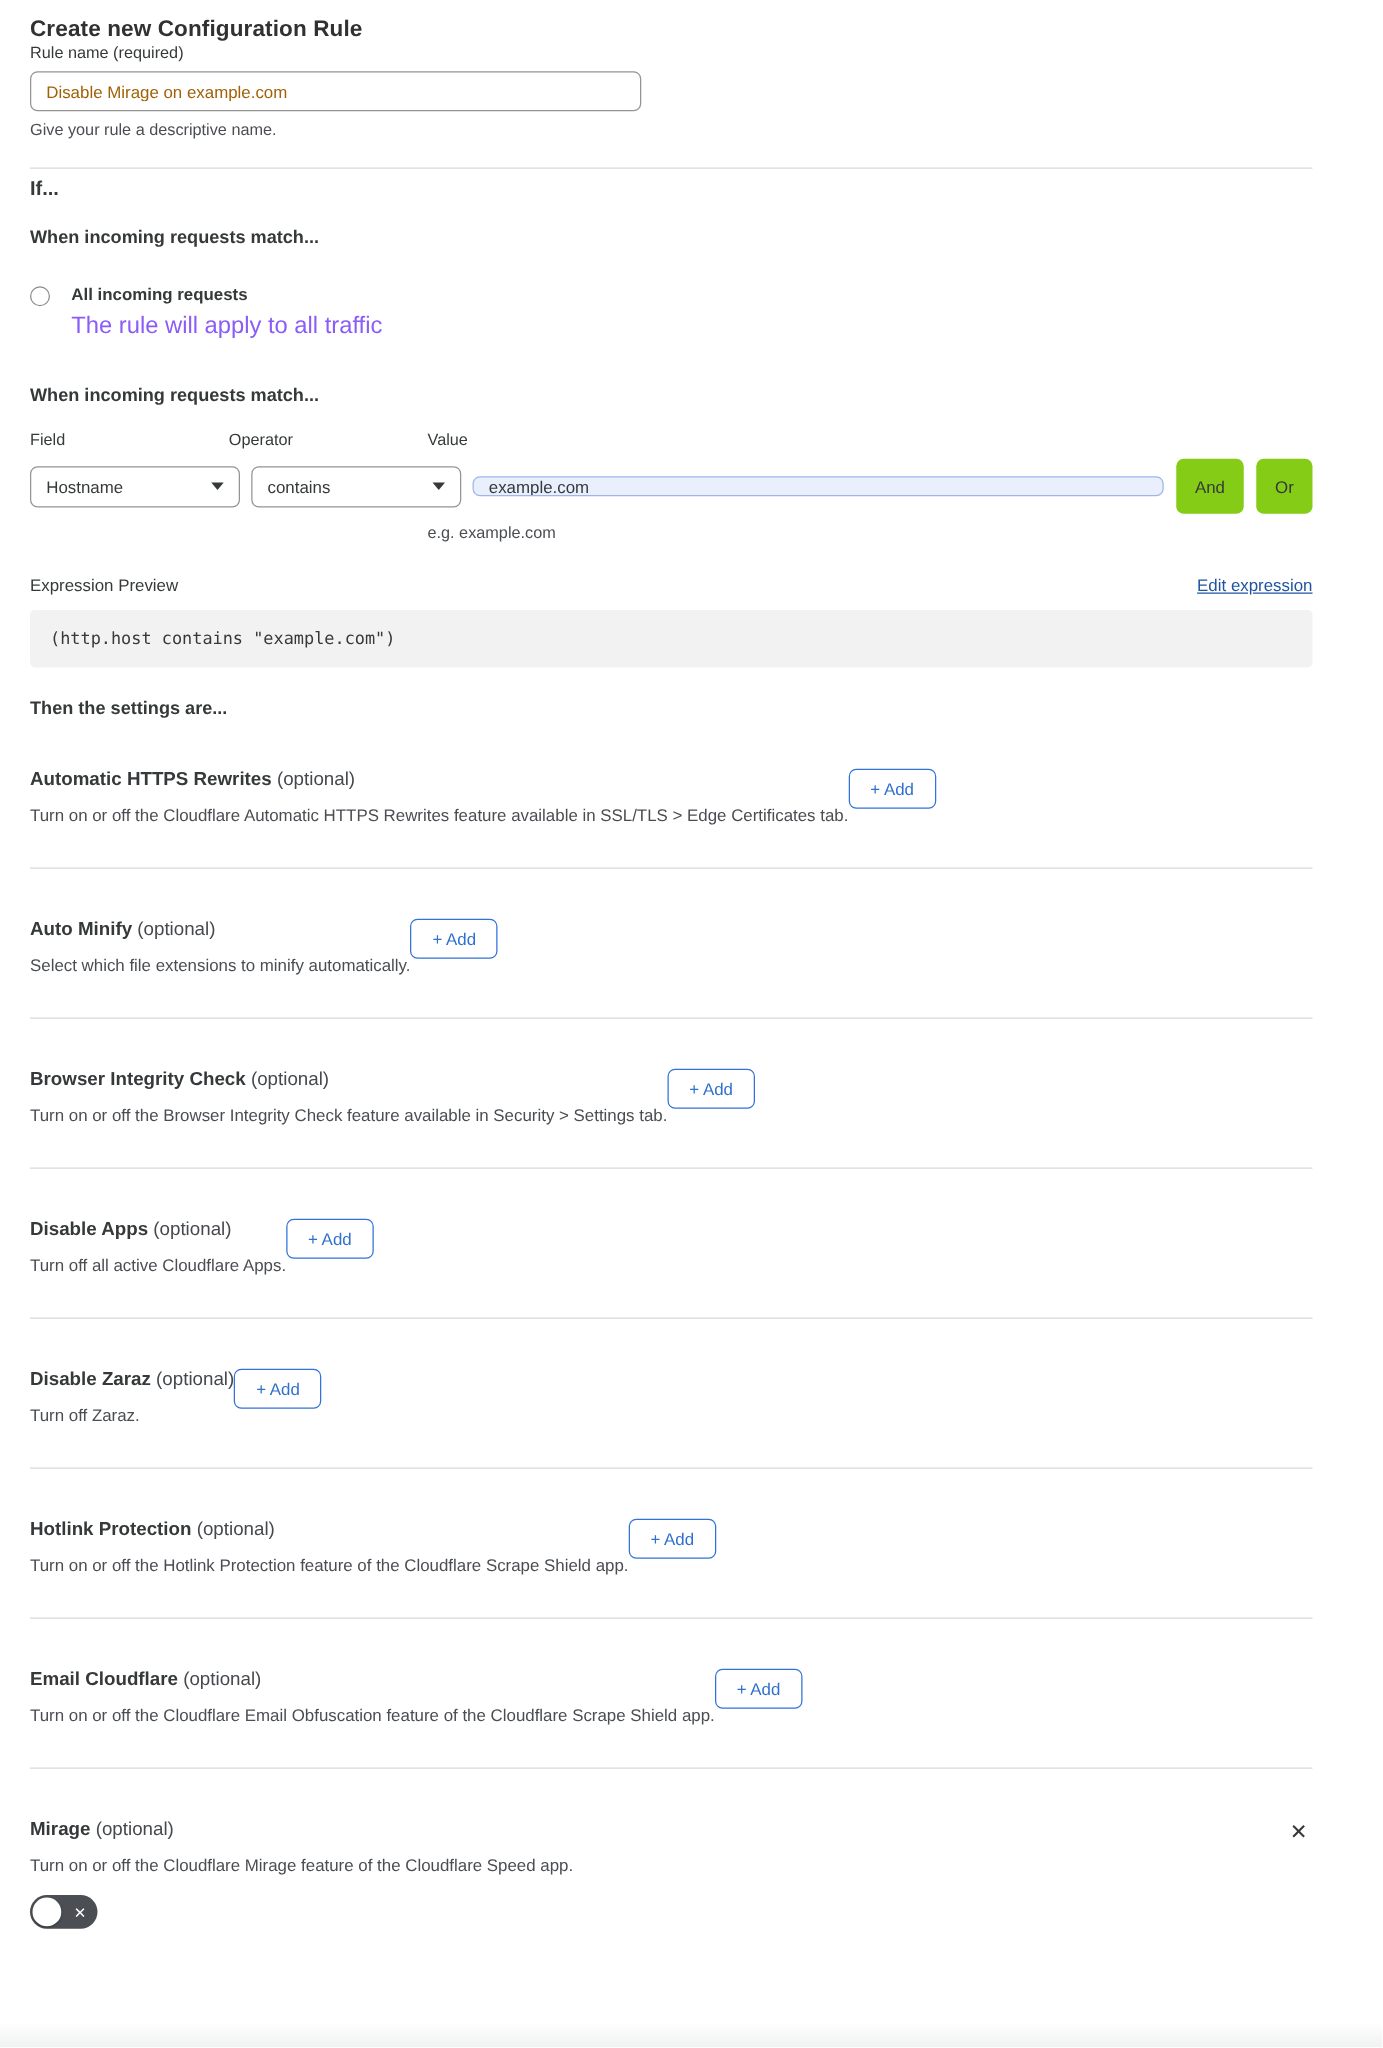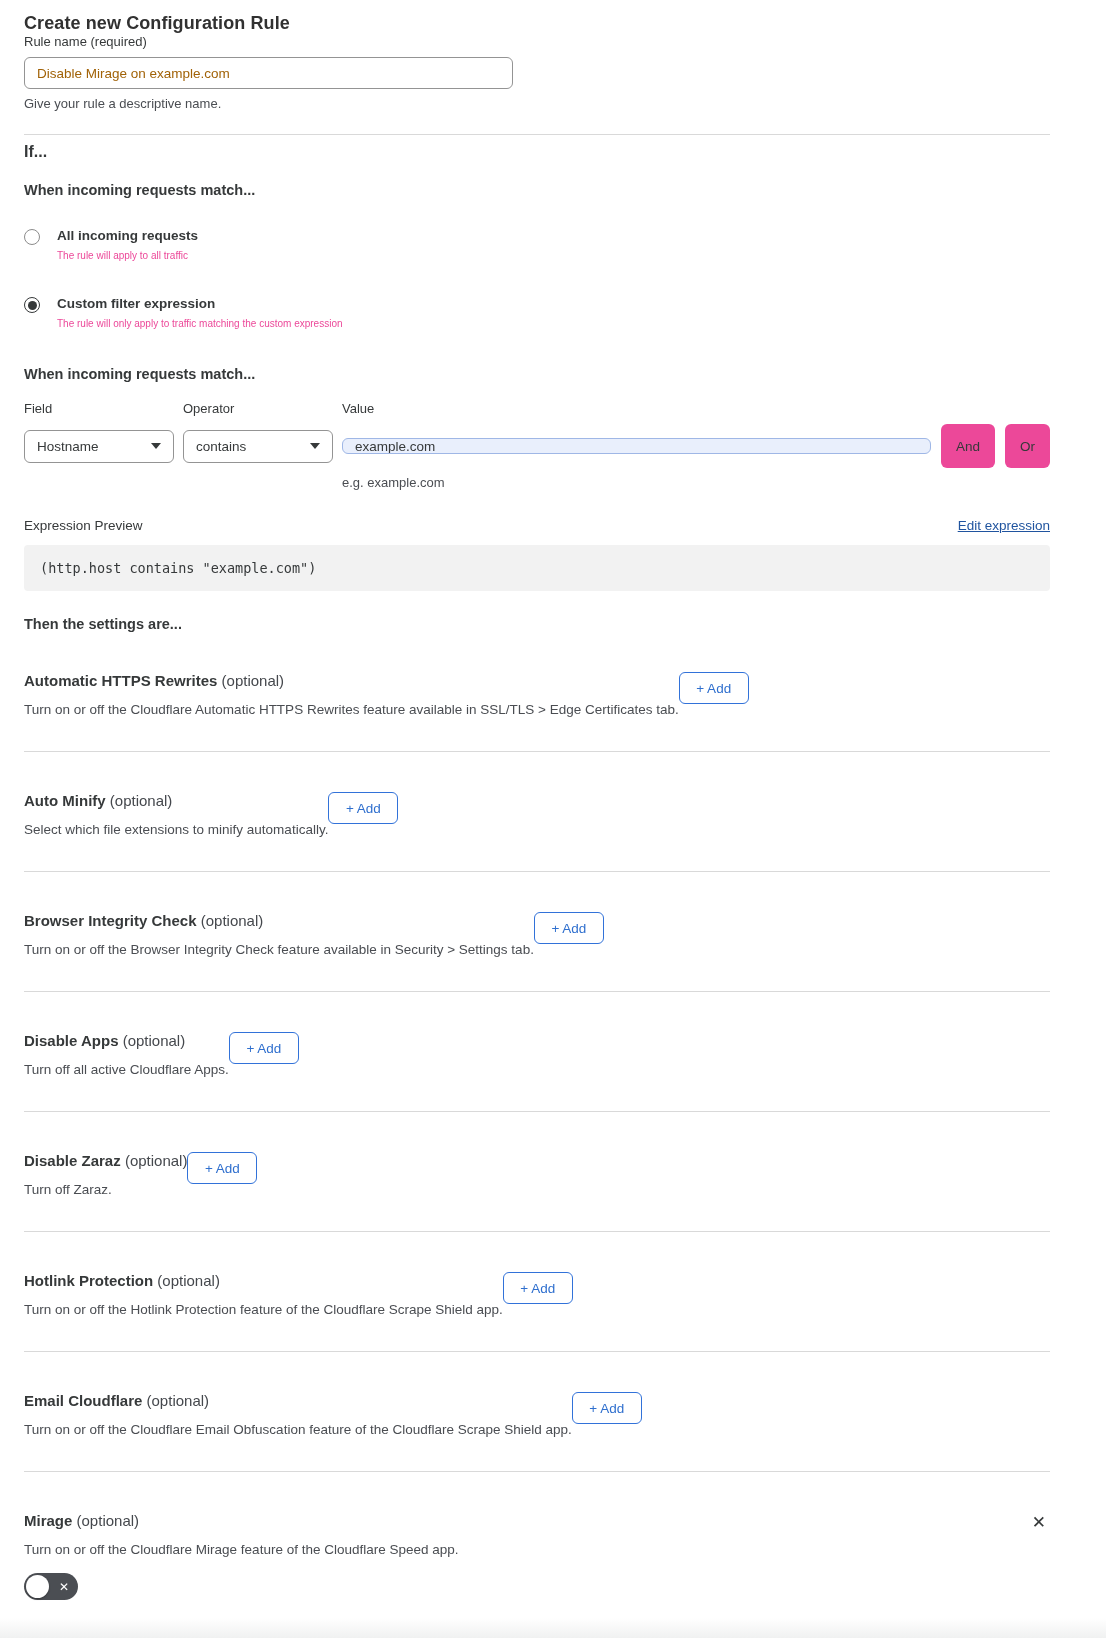--- a/index.html
+++ b/index.html
@@ -35,40 +35,40 @@
     width:16px; height:16px; border-radius:50%; border:1.5px solid #8c8c8c;
     margin-top:1px; flex:0 0 16px; position:relative; background:#fff;
   }
   .radio-option.selected .radio-circle { border-color:#36393a; }
   .radio-option.selected .radio-circle::after {
     content:""; position:absolute; left:3px; top:3px; width:9px; height:9px;
     border-radius:50%; background:#36393a;
   }
   .radio-text { margin-left:17px; }
   .radio-label { font-size:13.5px; font-weight:bold; }
-  .radio-desc { font-size:10px; color:#ec4899; margin-top:7px; }
+  .radio-desc { font-size:19px; color:#8b5cf6; margin-top:7px; }
 
   .builder-heading { font-size:14.5px; font-weight:bold; margin-top:37px; }
   .builder-labels { display:flex; margin-top:19px; font-size:13px; color:#36393a; }
   .builder-labels .lbl-field { width:159px; }
   .builder-labels .lbl-operator { width:159px; }
   .builder-row { display:flex; margin-top:8px; align-items:center; }
   .select-box {
-    width:150px; height:33px; border:1px solid #949494; border-radius:6px; background:#fff;
+    width:168px; height:33px; border:1px solid #949494; border-radius:6px; background:#fff;
     display:flex; align-items:center; justify-content:space-between; padding:0 12px;
     font-size:13.5px; cursor:pointer; margin-right:9px;
   }
   .caret { width:0; height:0; border-left:5px solid transparent; border-right:5px solid transparent; border-top:6px solid #36393a; }
   .value-input {
     flex:1; height:16px; border:1px solid #9fb7e6; border-radius:6px;
     background:#e9effc; padding:0 12px; font-family:"Liberation Sans",sans-serif;
     font-size:13.5px; color:#36393a; outline:none; margin-right:10px;
   }
   .gray-btn {
-    height:44px; border:none; border-radius:6px; background:#ec4899; color:#36393a;
+    height:44px; border:none; border-radius:6px; background:#84cc16; color:#36393a;
     font-family:"Liberation Sans",sans-serif; font-size:13.5px; cursor:pointer; padding:0 15px;
   }
   .gray-btn + .gray-btn { margin-left:10px; }
   .eg-helper { font-size:13px; color:#4a4d52; margin-top:7px; margin-left:318px; }
 
   .preview-row { display:flex; justify-content:space-between; align-items:flex-end; margin-top:28px; }
   .preview-label { font-size:13.5px; color:#36393a; }
   .edit-link { font-size:13.5px; color:#20549f; text-decoration:underline; cursor:pointer; }
   .code-block {
     margin-top:12px; background:#f2f2f2; border-radius:4px; height:46px;
@@ -126,27 +126,20 @@
   <div class="match-heading">When incoming requests match...</div>
 
   <div class="radio-option">
     <div class="radio-circle"></div>
     <div class="radio-text">
       <div class="radio-label">All incoming requests</div>
       <div class="radio-desc">The rule will apply to all traffic</div>
     </div>
   </div>
 
-  <div class="radio-option selected">
-    <div class="radio-circle"></div>
-    <div class="radio-text">
-      <div class="radio-label">Custom filter expression</div>
-      <div class="radio-desc">The rule will only apply to traffic matching the custom expression</div>
-    </div>
-  </div>
 
   <div class="builder-heading">When incoming requests match...</div>
 
   <div class="builder-labels">
     <div class="lbl-field">Field</div>
     <div class="lbl-operator">Operator</div>
     <div class="lbl-value">Value</div>
   </div>
 
   <div class="builder-row">

